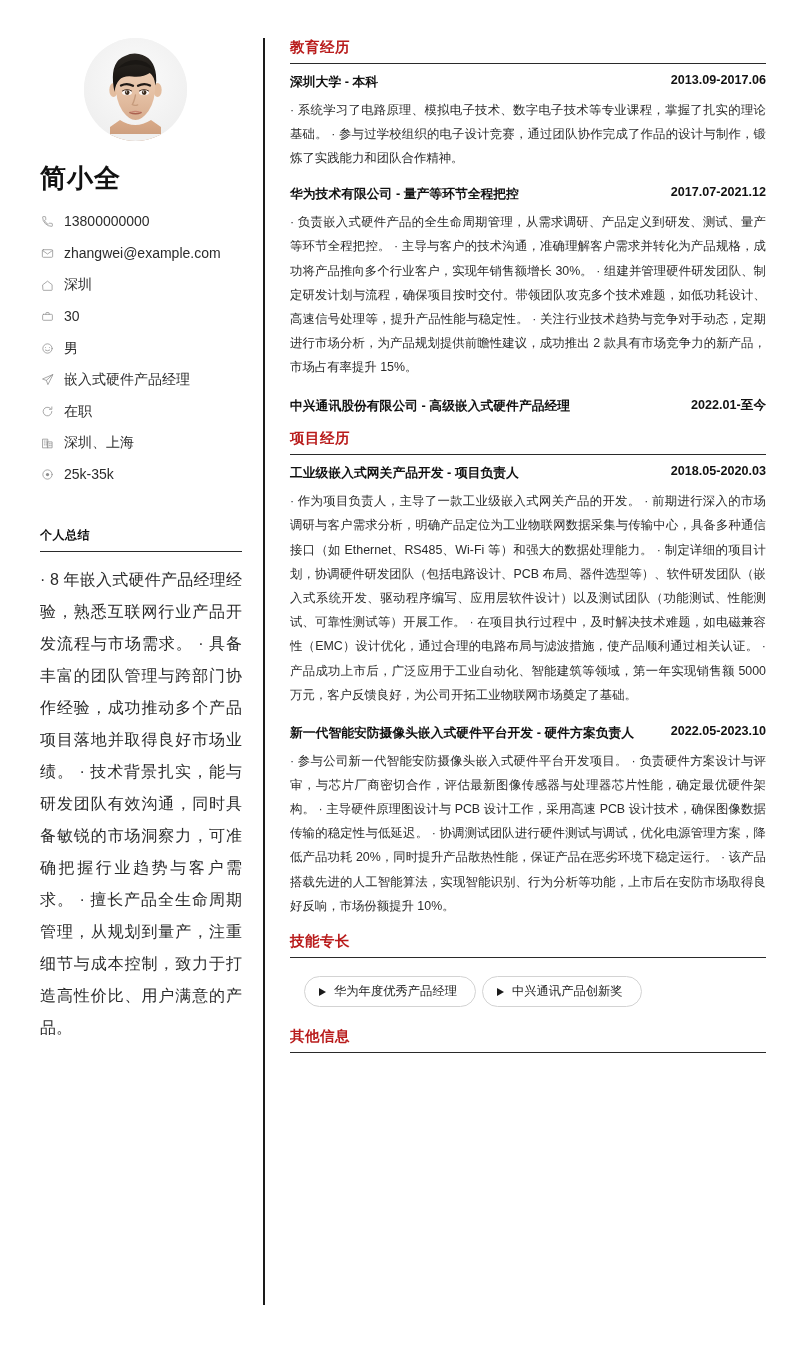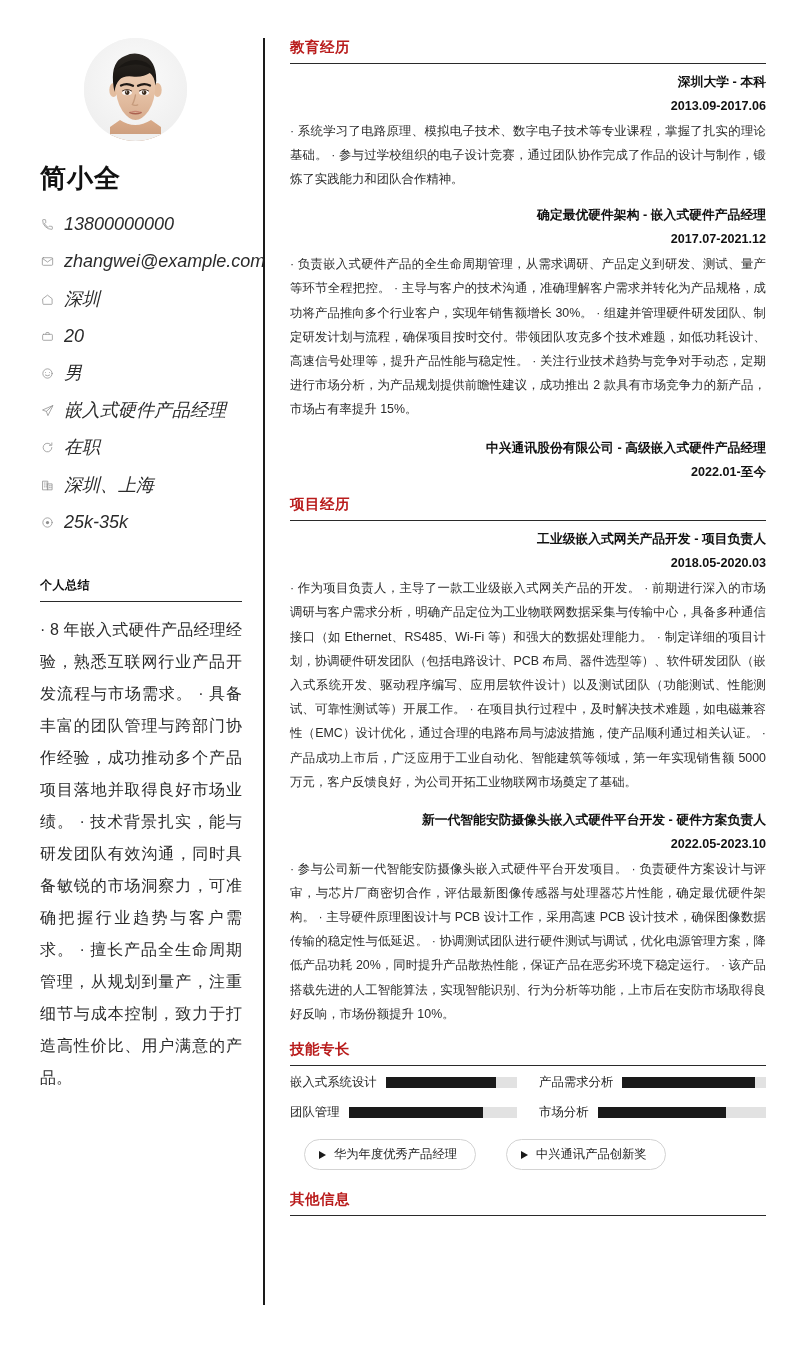--- a/index.html
+++ b/index.html
@@ -53,24 +53,23 @@
     line-height: 1.2;
   }
 
   .contact-list { margin-left: 12px; }
 
   .contact-item {
     display: flex;
     align-items: center;
     gap: 9px;
     margin-bottom: 12px;
-    font-size: 18px;
+    font-size: 14px;
     color: #2b2b2b;
     line-height: 1.4;
-    font-style: italic;
   }
   .contact-item .ci-icon {
     flex: 0 0 15px;
     width: 15px;
     height: 15px;
     display: flex;
     align-items: center;
     justify-content: center;
     color: #8a8a8a;
   }
@@ -131,24 +130,23 @@
     margin-bottom: 8px;
     letter-spacing: 0.5px;
   }
 
   .entry { margin-bottom: 16px; }
   .entry:last-child { margin-bottom: 6px; }
 
   .entry-head {
     display: flex;
     justify-content: space-between;
-    align-items: flex-end;
+    align-items: flex-start;
     gap: 6px;
     margin-bottom: 6px;
-    flex-direction: column;
   }
   .entry-title {
     font-size: 12.8px;
     font-weight: bold;
     color: #111;
     line-height: 1.55;
     flex: 1 1 auto;
   }
   .entry-date {
     font-size: 12.6px;
@@ -193,21 +191,21 @@
   }
   .skill-fill {
     position: absolute;
     left: 0; top: 0; bottom: 0;
     background: #1a1a1a;
   }
 
   
   .awards-row {
     display: flex;
-    gap: 30px;
+    gap: 6px;
     flex-wrap: wrap;
     padding: 4px 0 6px 14px;
   }
   .award-tag {
     display: inline-flex;
     align-items: center;
     gap: 8px;
     border: 1px solid #d3d3d3;
     border-radius: 16px;
     padding: 6px 18px 6px 14px;
@@ -319,21 +317,21 @@
         <span class="ci-text">深圳</span>
       </div>
 
       <div class="contact-item">
         <span class="ci-icon">
           <svg viewBox="0 0 24 24">
               <rect x="3" y="8" width="18" height="11" rx="1.6"></rect>
               <path d="M9 8V6a1.4 1.4 0 0 1 1.4-1.4h3.2A1.4 1.4 0 0 1 15 6v2"></path>
             </svg>
         </span>
-        <span class="ci-text">20</span>
+        <span class="ci-text">30</span>
       </div>
 
       <div class="contact-item">
         <span class="ci-icon">
           <svg viewBox="0 0 24 24">
               <circle cx="12" cy="12" r="8.6"></circle>
               <path d="M8.3 10.2h.02M15.7 10.2h.02"></path>
               <path d="M8 15q4 2.6 8 0"></path>
             </svg>
         </span>
@@ -400,21 +398,21 @@
           <div class="entry-date">2013.09-2017.06</div>
         </div>
         <div class="entry-desc">· 系统学习了电路原理、模拟电子技术、数字电子技术等专业课程，掌握了扎实的理论基础。 · 参与过学校组织的电子设计竞赛，通过团队协作完成了作品的设计与制作，锻炼了实践能力和团队合作精神。</div>
       </div>
     </section>
 
     <section class="section">
 
       <div class="entry">
         <div class="entry-head">
-          <div class="entry-title">确定最优硬件架构 - 嵌入式硬件产品经理</div>
+          <div class="entry-title">华为技术有限公司 - 量产等环节全程把控</div>
           <div class="entry-date">2017.07-2021.12</div>
         </div>
         <div class="entry-desc">· 负责嵌入式硬件产品的全生命周期管理，从需求调研、产品定义到研发、测试、量产等环节全程把控。 · 主导与客户的技术沟通，准确理解客户需求并转化为产品规格，成功将产品推向多个行业客户，实现年销售额增长 30%。 · 组建并管理硬件研发团队、制定研发计划与流程，确保项目按时交付。带领团队攻克多个技术难题，如低功耗设计、高速信号处理等，提升产品性能与稳定性。 · 关注行业技术趋势与竞争对手动态，定期进行市场分析，为产品规划提供前瞻性建议，成功推出 2 款具有市场竞争力的新产品，市场占有率提升 15%。</div>
       </div>
 
       <div class="entry">
         <div class="entry-head">
           <div class="entry-title">中兴通讯股份有限公司 - 高级嵌入式硬件产品经理</div>
           <div class="entry-date">2022.01-至今</div>
         </div>
@@ -436,51 +434,20 @@
         <div class="entry-head">
           <div class="entry-title">新一代智能安防摄像头嵌入式硬件平台开发 - 硬件方案负责人</div>
           <div class="entry-date">2022.05-2023.10</div>
         </div>
         <div class="entry-desc">· 参与公司新一代智能安防摄像头嵌入式硬件平台开发项目。 · 负责硬件方案设计与评审，与芯片厂商密切合作，评估最新图像传感器与处理器芯片性能，确定最优硬件架构。 · 主导硬件原理图设计与 PCB 设计工作，采用高速 PCB 设计技术，确保图像数据传输的稳定性与低延迟。 · 协调测试团队进行硬件测试与调试，优化电源管理方案，降低产品功耗 20%，同时提升产品散热性能，保证产品在恶劣环境下稳定运行。 · 该产品搭载先进的人工智能算法，实现智能识别、行为分析等功能，上市后在安防市场取得良好反响，市场份额提升 10%。</div>
       </div>
     </section>
 
     <section class="section">
       <div class="section-title">技能专长</div>
-      <div class="skills-grid">
-
-        <div class="skill-row">
-          <span class="skill-name">嵌入式系统设计</span>
-          <span class="skill-track">
-            <span class="skill-fill" style="width: 84%;"></span>
-          </span>
-        </div>
-
-        <div class="skill-row">
-          <span class="skill-name">产品需求分析</span>
-          <span class="skill-track">
-            <span class="skill-fill" style="width: 92%;"></span>
-          </span>
-        </div>
-
-        <div class="skill-row">
-          <span class="skill-name">团队管理</span>
-          <span class="skill-track">
-            <span class="skill-fill" style="width: 80%;"></span>
-          </span>
-        </div>
-
-        <div class="skill-row">
-          <span class="skill-name">市场分析</span>
-          <span class="skill-track">
-            <span class="skill-fill" style="width: 76%;"></span>
-          </span>
-        </div>
-
-      </div>
     </section>
 
     <section class="section">
       <div class="awards-row">
         <span class="award-tag">
           <span class="tri"></span>
           <span>华为年度优秀产品经理</span>
         </span>
         <span class="award-tag">
           <span class="tri"></span>

